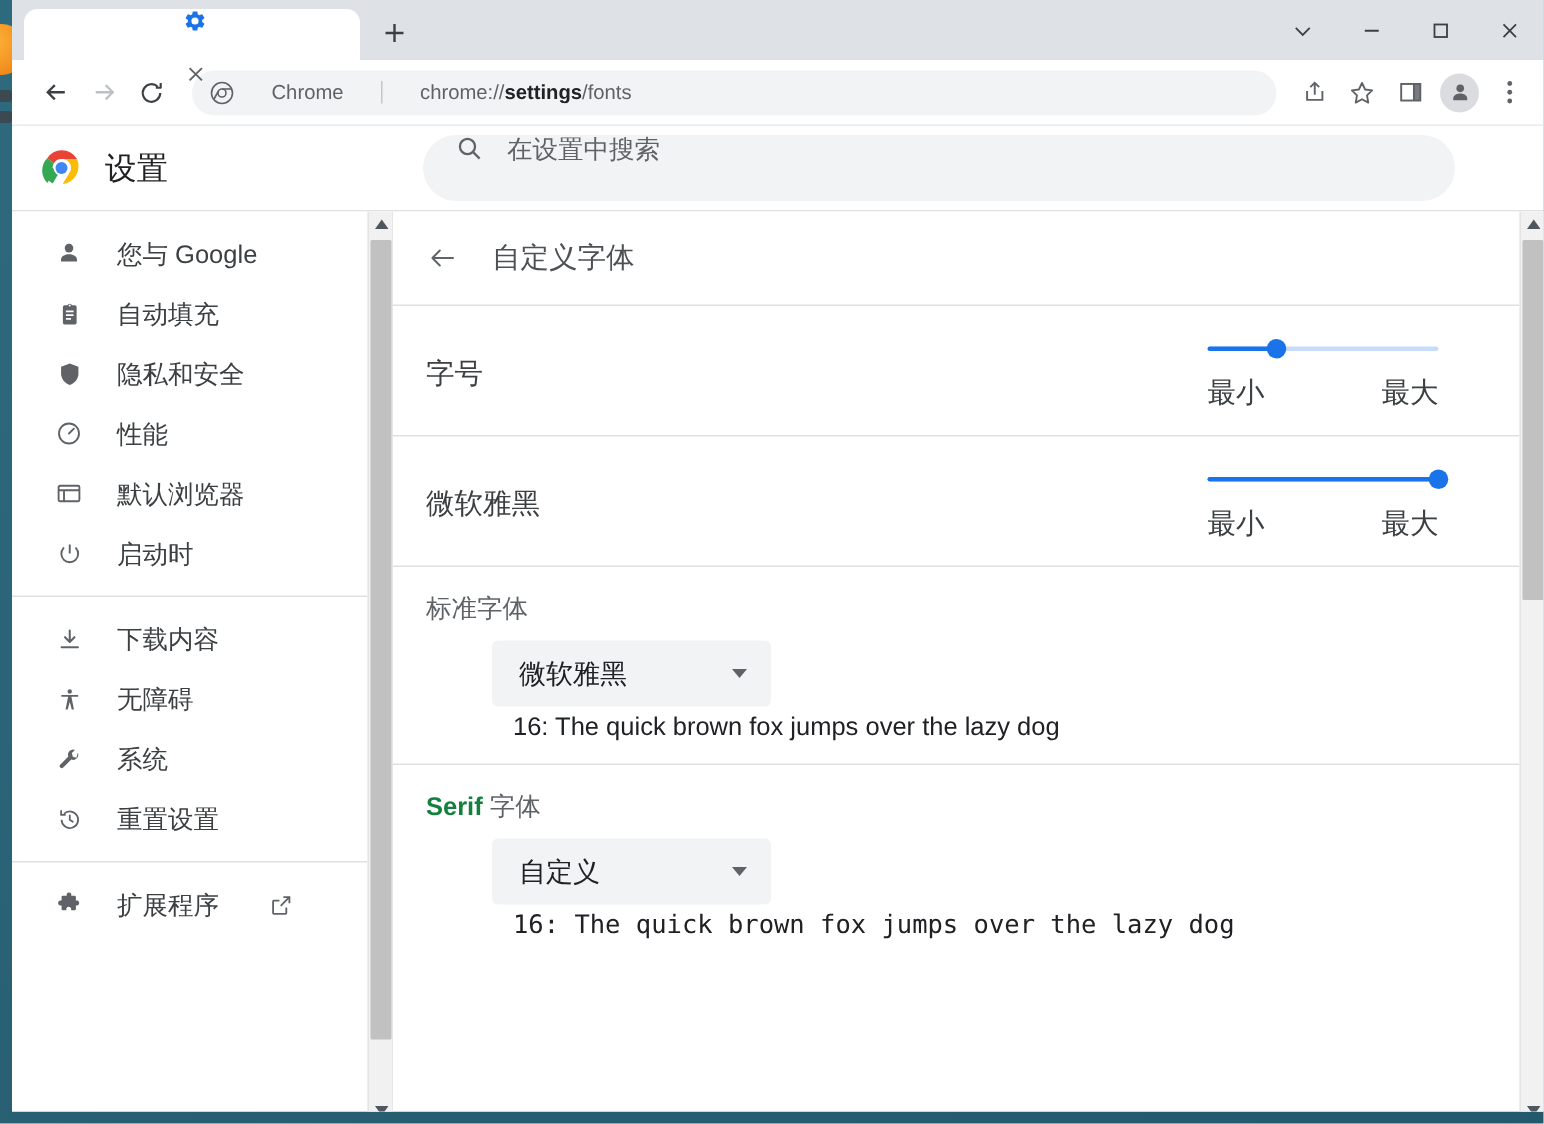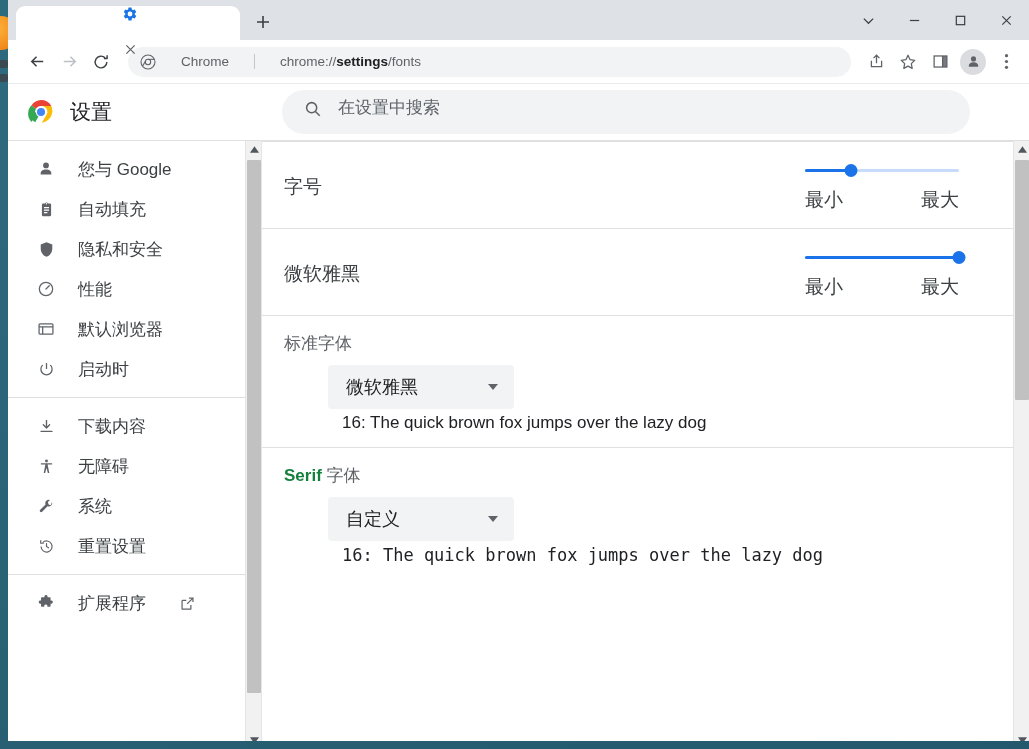--- a/index.html
+++ b/index.html
@@ -198,22 +198,22 @@
     display: flex;
     justify-content: center;
     padding-right: 60px;
   }
   .searchbox {
     width: 688px;
     height: 44px;
     background: #f1f3f4;
     border-radius: 22px;
     display: flex;
-    align-items: flex-end;
-    padding: 16px 22px;
+    align-items: flex-start;
+    padding: 0 22px;
     gap: 16px;
   }
   .search-icon { width: 18px; height: 18px; flex: 0 0 18px; color: #5f6368; }
   .search-input {
     flex: 1;
     border: none;
     outline: none;
     background: transparent;
     font-family: inherit;
     font-size: 17px;
@@ -724,20 +724,28 @@
               <path d="M0 0h10L5 7z"></path>
             </svg>
         </div>
       </div>
     </div>
 
     <div class="main-outer">
       <div class="main">
         <div class="card">
 
+          <div class="page-head">
+            <span class="back-arrow">
+              <svg width="20" height="20" viewBox="0 0 20 20" stroke="currentColor" stroke-width="1.3" fill="none">
+                <path d="M17 10H3.5M8.2 5L3.3 10l4.9 5" stroke-linecap="round" stroke-linejoin="round"></path>
+              </svg>
+            </span>
+            <span class="page-title">自定义字体</span>
+          </div>
 
           <div class="section">
             <div class="row-slider">
               <span class="row-label">字号</span>
               <div class="slider-block">
                 <div class="track">
                   <div class="track-bg"></div>
                   <div class="track-fill" id="fs-fill" style="width: 30%;"></div>
                   <div class="thumb" id="fs-thumb" style="left: 30%;"></div>
                 </div>

